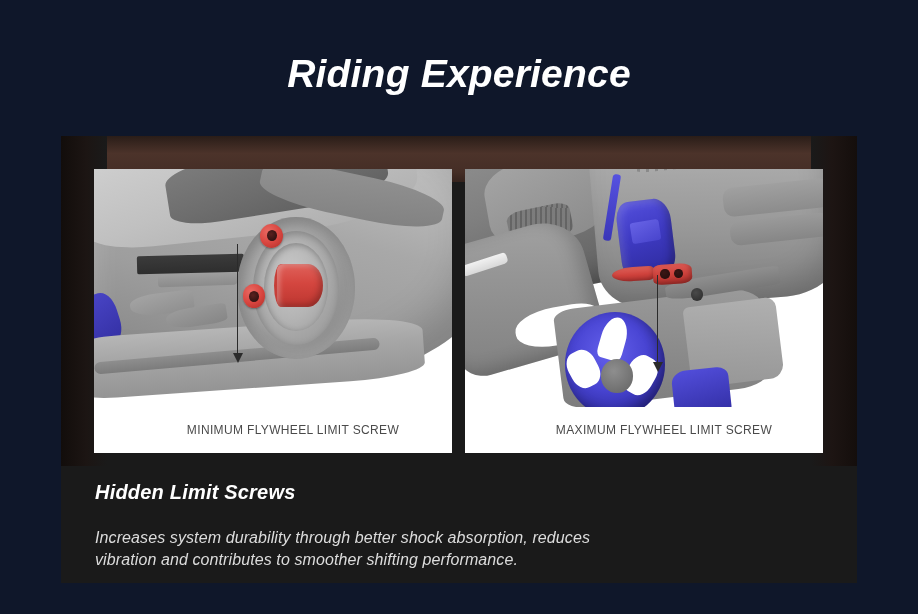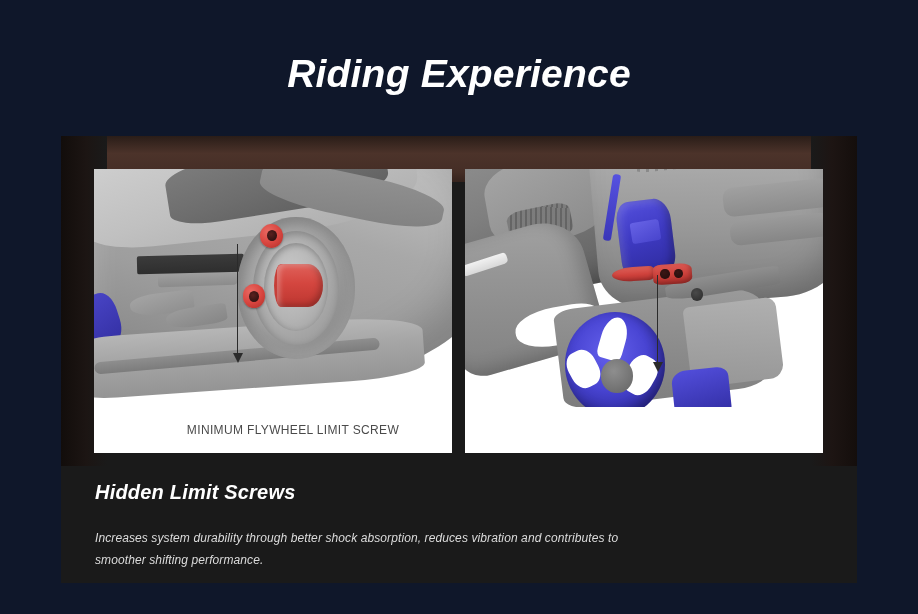--- a/index.html
+++ b/index.html
@@ -457,21 +457,21 @@
     font-style: italic;
     letter-spacing: 0.2px;
     white-space: nowrap;
   }
   .feature-body {
     position: absolute;
     left: 34px;
     top: 391px;
     width: 560px;
     color: #dcdcdc;
-    font-size: 12px;
+    font-size: 16px;
     font-style: italic;
     line-height: 22px;
     letter-spacing: 0.1px;
   }
 </style>
 </head>
 <body>
 
 <div class="page">
 
@@ -538,20 +538,21 @@
           <div class="shape rp-pulley-hub"></div>
           <div class="shape rp-blue-lower2"></div>
           <div class="shape rp-mid-grey-arm"></div>
           <div class="shape rp-red-bar"></div>
           <div class="shape rp-red-block"></div>
           <div class="shape rp-red-hole1"></div>
           <div class="shape rp-red-hole2"></div>
           <div class="shape rp-dark-hole"></div>
           <div class="callout" style="left:192px; top:106px; height:88px;"></div>
         </div>
+        <div class="panel-caption">MAXIMUM FLYWHEEL LIMIT SCREW</div>
       </div>
 
     </div>
 
     <div class="feature-heading">Hidden Limit Screws</div>
 
     <div class="feature-body">Increases system durability through better shock absorption, reduces vibration and contributes to smoother shifting performance.</div>
   </div>
 
 </div>

